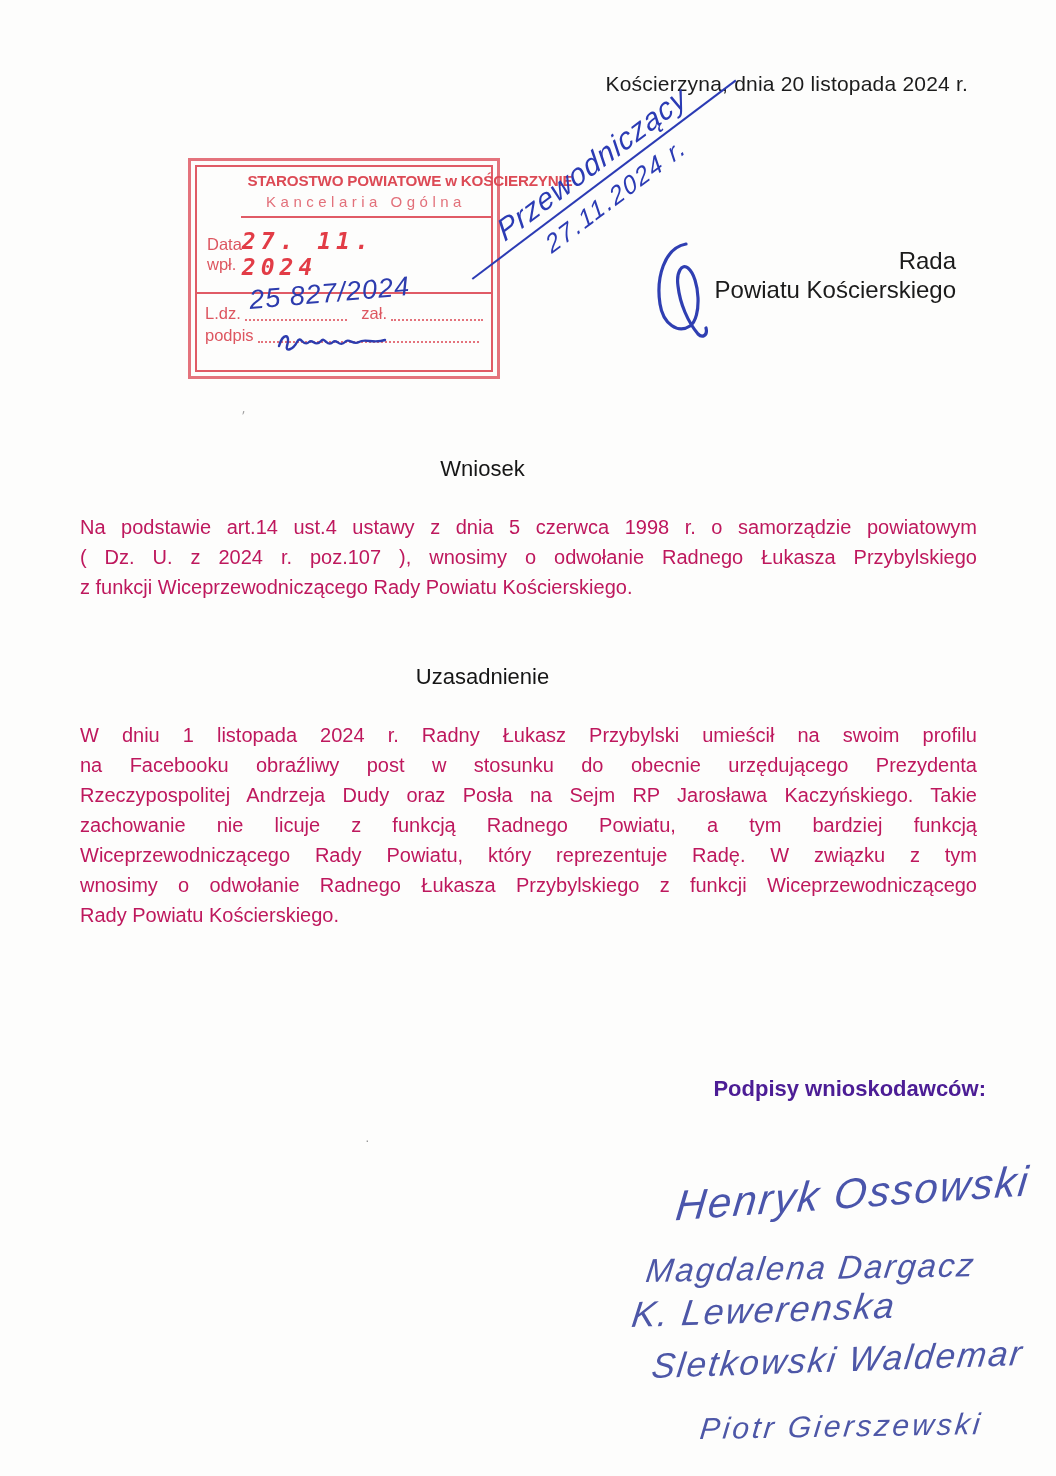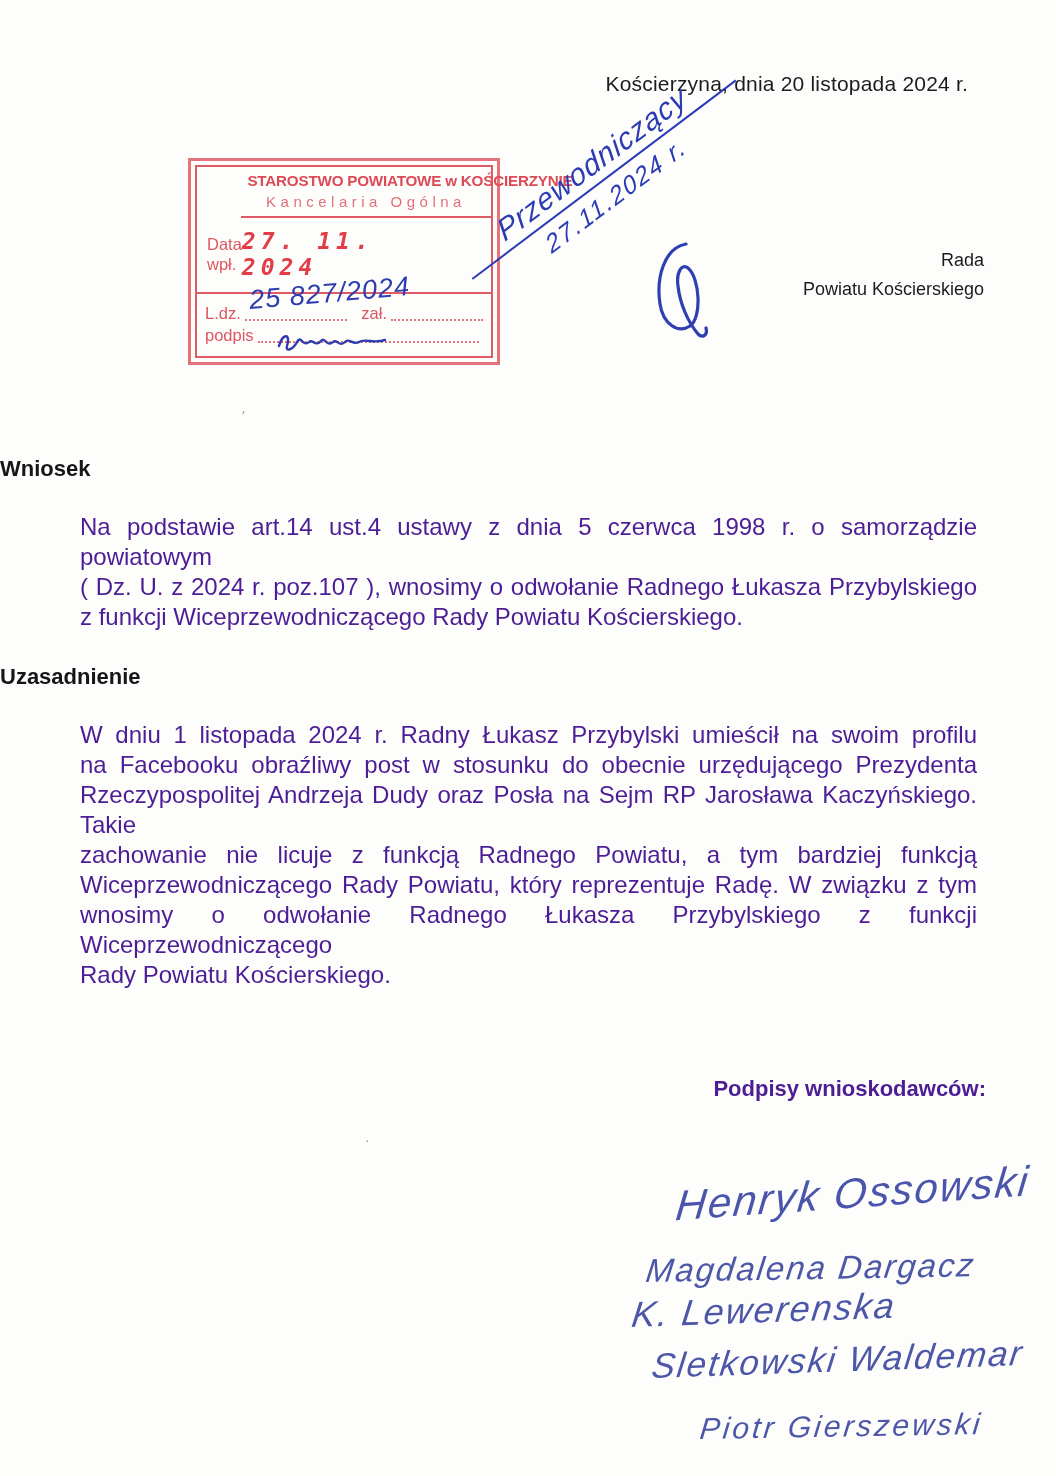--- a/index.html
+++ b/index.html
@@ -48,21 +48,21 @@
     padding:10px 10px 12px 10px;
     border-bottom:2px solid #e05b66;
     position:relative;
   }
   .stamp-date-label{font-size:16.5px;line-height:20px;color:#dd5660;}
   .stamp-date-value{
     font-family:"DejaVu Sans Mono",monospace;
     font-size:23px;font-weight:bold;letter-spacing:5px;
     color:#e23c46;margin:0 auto;padding-right:26px;font-style:italic;
   }
-  .stamp-bottom{padding:8px 8px 10px 8px;font-size:16.5px;position:relative;color:#dd5660;border-radius:11px;}
+  .stamp-bottom{padding:8px 8px 24px 8px;font-size:16.5px;position:relative;color:#dd5660;border-radius:11px;}
   .stamp-row{display:flex;align-items:flex-end;line-height:22px;}
   .leader{flex:1;border-bottom:2.5px dotted #e4737c;margin:0 4px 3px 4px;height:14px;}
   .leader.short{flex:0 0 92px;margin-right:0;}
   .stamp-zal{margin-left:10px;}
   .hand-ldz{
     position:absolute;left:52px;top:-16px;
     font-size:27px;font-style:italic;
     color:#2d3cae;transform:rotate(-5deg);
     letter-spacing:1px;white-space:nowrap;
   }
@@ -81,33 +81,33 @@
     width:330px;height:0;border-top:2.5px solid #2b3bb4;
     margin:2px 0 4px -15px;
   }
   .annotation-line2{
     font-size:25px;font-style:italic;letter-spacing:2px;
     transform:skewX(-8deg);white-space:nowrap;
   }
   .paraph{position:absolute;left:648px;top:238px;}
   
   .addressee{
-    position:absolute;top:246px;right:72px;
-    text-align:right;font-size:18px;line-height:29px;color:#1b1b1b;
+    position:absolute;top:246px;right:100px;
+    text-align:right;font-size:24px;line-height:29px;color:#1b1b1b;
   }
   
   .h-center{
-    position:absolute;left:0;width:965px;
-    font-size:22px;font-weight:bold;color:#161616;
+    position:absolute;left:0;width:965px;text-align:center;
+    font-size:22px;font-weight:normal;color:#161616;
   }
   .h-wniosek{top:456px;}
   .h-uzasadnienie{top:664px;}
   .para{
     position:absolute;left:80px;width:897px;
-    font-size:24px;line-height:30px;color:#4c1d95;
+    font-size:20px;line-height:30px;color:#be185d;
   }
   .para-1{top:512px;}
   .para-2{top:720px;}
   .ln{white-space:nowrap;}
   .ln.just{
     white-space:normal;
     text-align:justify;text-align-last:justify;
   }
   .signatures-heading{
     position:absolute;top:1076px;right:70px;

